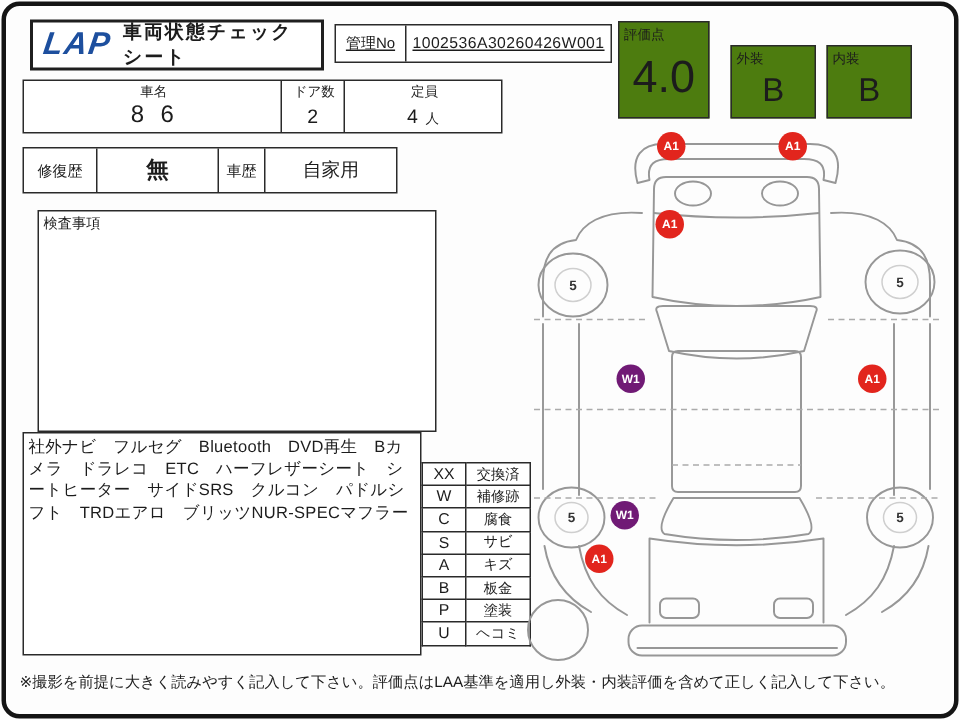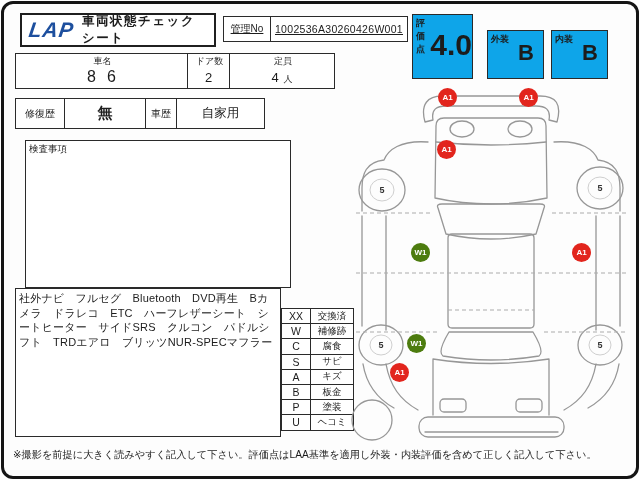--- a/index.html
+++ b/index.html
@@ -12,21 +12,21 @@
 
   
   .logo-box{left:20px;top:13px;width:196px;height:34px;border:2px solid #1f1f1f;display:flex;align-items:center;padding:0 7px;background:#fff;}
   .logo{font-size:21px;font-weight:bold;font-style:italic;color:#1d4f9e;letter-spacing:1px;transform:skewX(-8deg);margin-right:8px;}
   .sheet-title{font-size:12.5px;font-weight:bold;letter-spacing:1.5px;}
   .mgmt-box{left:223px;top:16px;width:185px;height:26px;border:1.5px solid #2a2a2a;display:flex;background:#fff;text-decoration:underline;}
   .mgmt-label{width:46px;border-right:1.5px solid #2a2a2a;display:flex;align-items:center;justify-content:center;font-size:10px;}
   .mgmt-value{flex:1;display:flex;align-items:center;justify-content:center;font-size:10.5px;letter-spacing:.3px;}
 
   
-  .score-box{border:1.5px solid #2a2a2a;background:#0ea5e9;display:flex;flex-direction:row;font-weight:bold;}
+  .score-box{border:1.5px solid #2a2a2a;background:#4d7c0f;display:flex;flex-direction:column;}
   .score-box .lbl{font-size:9px;padding:2px 0 0 3px;}
   .score-box .val{flex:1;display:flex;align-items:center;justify-content:center;}
   .overall{left:412px;top:14px;width:61px;height:65px;}
   .overall .val{font-size:30px;margin-top:-4px;}
   .ext{left:487px;top:30px;width:57px;height:49px;}
   .int{left:551px;top:30px;width:57px;height:49px;}
   .ext .val,.int .val{font-size:22px;margin-top:-4px;}
 
   
   .row{display:flex;border:1.5px solid #2a2a2a;background:#fff;}
@@ -57,21 +57,21 @@
   .legend td{border:1.2px solid #2a2a2a;height:14.2px;text-align:center;padding:0;}
   .legend .code{width:28px;font-size:10.5px;}
   .legend .mean{width:42px;font-size:9.5px;letter-spacing:0;}
 
   
   .footnote{left:13px;top:448px;width:622px;font-size:10.2px;white-space:nowrap;letter-spacing:0;}
 
   
   .diagram{left:350px;top:80px;width:285px;height:362px;}
   .marker{position:absolute;width:19px;height:19px;border-radius:50%;color:#fff;font-weight:bold;font-size:8px;display:flex;align-items:center;justify-content:center;letter-spacing:0;}
-  .m-red{background:#e2251d;} .m-orange{background:#4d7c0f;}
+  .m-red{background:#e2251d;} .m-orange{background:#701a75;}
   .tire-num{position:absolute;width:16px;height:16px;display:flex;align-items:center;justify-content:center;font-size:9px;font-weight:bold;color:#333;}
 </style>
 </head>
 <body>
 
 <div id="sheet">
   <div class="frame"></div>
 
   <div class="abs logo-box">
     <span class="logo">LAP</span>

